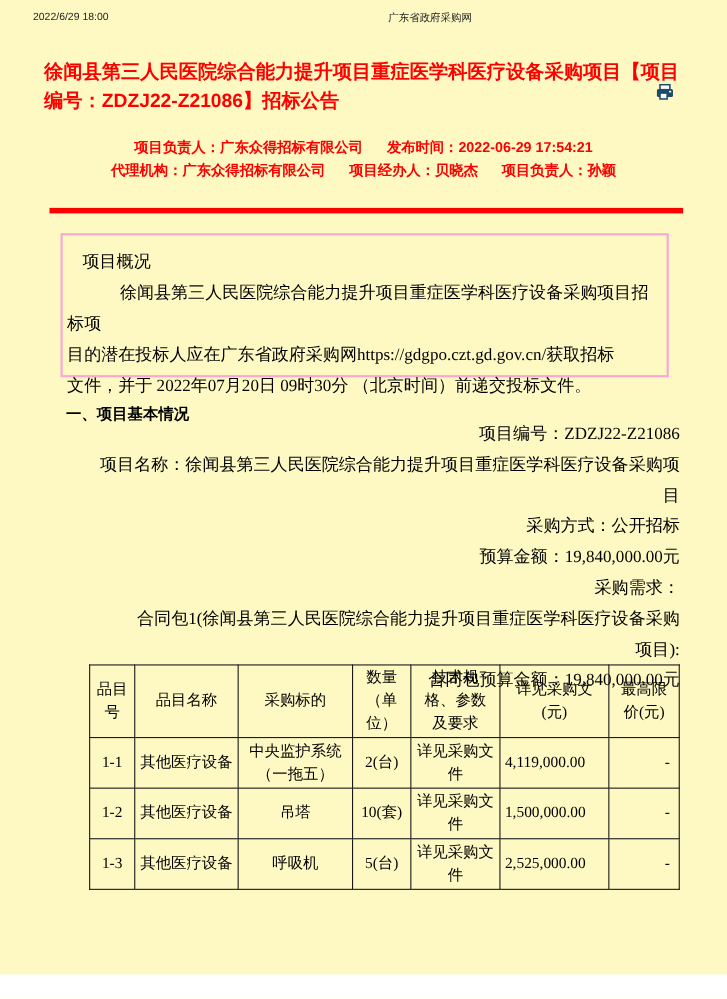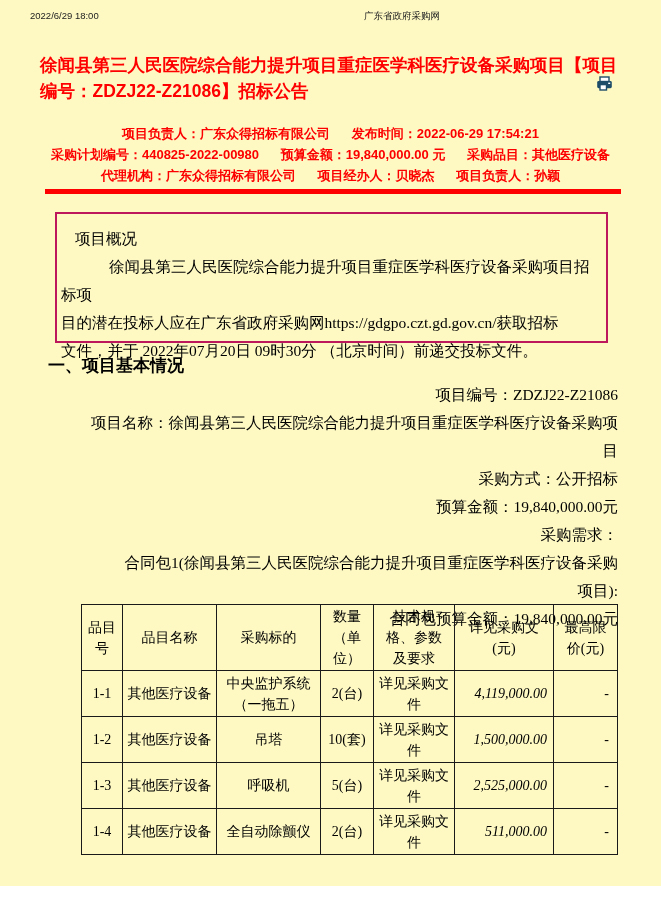--- a/index.html
+++ b/index.html
@@ -11,21 +11,21 @@
     font-family:"Liberation Serif","DejaVu Serif",serif;
     color:#000;
   }
   
   .print-dt{
     position:absolute;left:30px;top:10px;
     font-family:"Liberation Sans","DejaVu Sans",sans-serif;
     font-size:9.5px;color:#222;
   }
   .print-site{
-    position:absolute;left:364px;top:10px;
+    position:absolute;left:353px;top:10px;
     font-family:Liberation Sans, sans-serif;
     font-size:9.5px;color:#222;
   }
   
   .title{
     position:absolute;left:40px;top:52px;width:581px;
     font-family:"Liberation Sans","DejaVu Sans",sans-serif;
     font-size:17.5px;font-weight:bold;color:#fe0000;
     line-height:26px;text-align:left;
     white-space:pre-line;margin:0;
@@ -43,36 +43,36 @@
   }
   .meta .fld{margin:0 9px;white-space:nowrap;}
   
   .red-rule{
     position:absolute;left:45px;top:189px;width:576px;height:5px;
     background:#fe0000;
   }
   
   .ov-box{
     position:absolute;left:55px;top:212px;width:545px;height:127px;
-    border:2px solid #be185d;
+    border:2px solid #f9a8d4;
     padding:0 0 0 4px;
   }
   .ov-head{
     margin:11px 0 0 14px;
     font-size:15.5px;line-height:28px;
   }
   .ov-body{
     margin:0 6px 0 0;
     font-size:15.5px;line-height:28px;
     text-indent:48px;white-space:pre-line;
   }
   
   .sec-head{
     position:absolute;left:44px;top:351px;
-    font-size:17px;font-weight:bold;margin:4px;line-height:22px;
+    font-size:14px;font-weight:bold;margin:16px;line-height:22px;
   }
   .items{
     position:absolute;left:42px;top:381px;width:576px;
     font-size:15.5px;line-height:28px;text-align:right;
   }
   .items p{margin:0;text-indent:43px;white-space:pre-line;}
   .items p.contract{margin-left:26px;text-indent:41px;}
   
   .tbl{
     position:absolute;left:81px;top:604px;
@@ -80,21 +80,21 @@
     font-size:14px;
   }
   .tbl th,.tbl td{
     border:1px solid #1a1a1a;
     text-align:center;vertical-align:middle;
     padding:0 4px;line-height:21px;font-weight:normal;
     white-space:pre-line;overflow:hidden;
   }
   .tbl th{height:65px;}
   .tbl td{height:45px;}
-  .tbl td.num{text-align:right;padding-right:6px;white-space:nowrap;font-style:italic;}
+  .tbl td.num{text-align:left;padding-right:6px;white-space:nowrap;}
   .tbl td.dash{text-align:right;padding-right:8px;}
   
   .cut-ticks{position:absolute;left:0;top:903px;width:661px;height:5px;}
   .cut-ticks i{position:absolute;top:0;width:1px;height:5px;background:#3a3a3a;}
   .cut-ticks i:nth-child(1){left:81px;}
   .cut-ticks i:nth-child(2){left:122px;}
   .cut-ticks i:nth-child(3){left:216px;}
   .cut-ticks i:nth-child(4){left:320px;}
   .cut-ticks i:nth-child(5){left:373px;}
   .cut-ticks i:nth-child(6){left:454px;}
@@ -120,25 +120,20 @@
         <rect x="4" y="8.6" width="6.5" height="5.4" fill="#ffffff" stroke="#1d4c69" stroke-width="1.4"></rect>
         <rect x="12.2" y="6.6" width="2" height="1.4" fill="#ffffff"></rect>
       </svg>
     </span>
   </button>
 
   <div class="meta">
     <div>
       <span class="fld">项目负责人：广东众得招标有限公司</span>
       <span class="fld">发布时间：2022-06-29 17:54:21</span>
-    </div>
-    <div>
-      <span class="fld">采购计划编号：440825-2022-00980</span>
-      <span class="fld">预算金额：19,840,000.00 元</span>
-      <span class="fld">采购品目：其他医疗设备</span>
     </div>
     <div>
       <span class="fld">代理机构：广东众得招标有限公司</span>
       <span class="fld">项目经办人：贝晓杰</span>
       <span class="fld">项目负责人：孙颖</span>
     </div>
   </div>
 
   <div class="red-rule"></div>
 
@@ -213,30 +208,20 @@
     <tr>
       <td>1-3</td>
       <td>其他医疗设备</td>
       <td>呼吸机</td>
       <td>5(台)</td>
       <td>详见采购文
 件</td>
       <td class="num">2,525,000.00</td>
       <td class="dash">-</td>
     </tr>
-    <tr>
-      <td>1-4</td>
-      <td>其他医疗设备</td>
-      <td>全自动除颤仪</td>
-      <td>2(台)</td>
-      <td>详见采购文
-件</td>
-      <td class="num">511,000.00</td>
-      <td class="dash">-</td>
-    </tr>
   </tbody>
     </table>
 
   <div class="cut-ticks">
     <i></i>
       <i></i>
       <i></i>
       <i></i>
       <i></i>
       <i></i>

